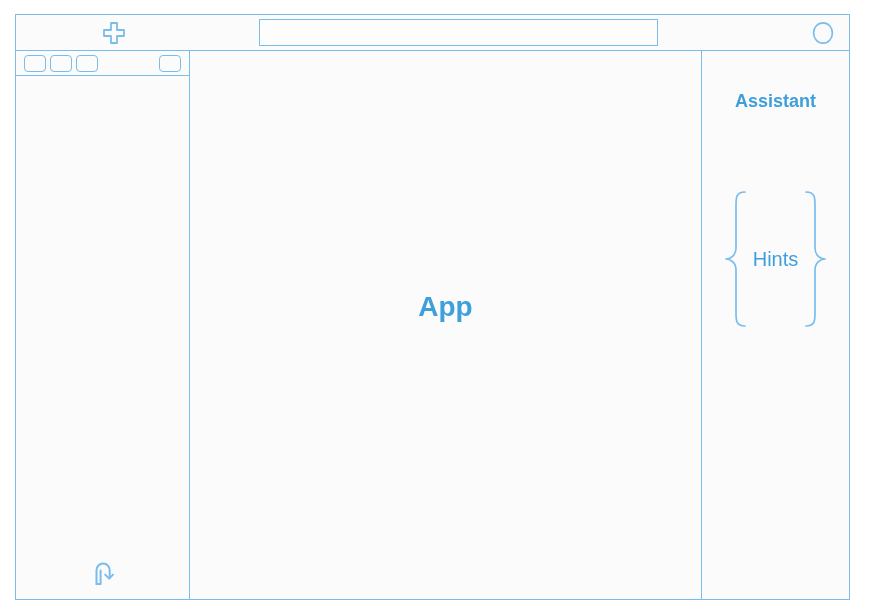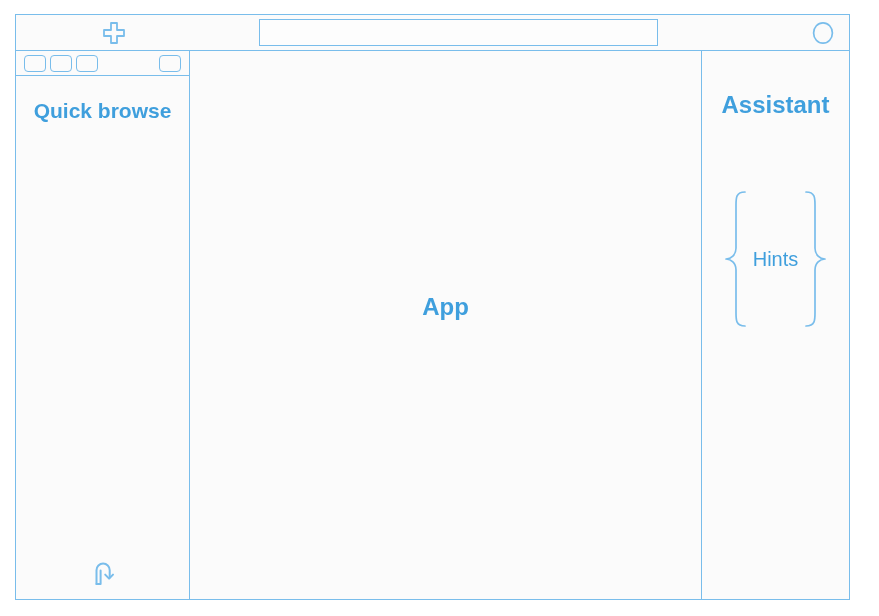--- a/index.html
+++ b/index.html
@@ -178,41 +178,41 @@
     position: relative;
     flex: 1 1 auto;
     box-sizing: border-box;
     border-right: 1.6px solid var(--line);
     background: var(--paper);
     display: flex;
     align-items: center;
     justify-content: center;
   }
   #app-title {
-    font-size: 24px;
+    font-size: 28px;
     font-weight: bold;
     color: var(--ink);
     margin-top: -36px;
   }
 
   
   #assistant-panel {
     position: relative;
     width: 147px;
     flex: 0 0 147px;
     box-sizing: border-box;
     background: var(--paper);
   }
   #assistant-title {
     position: absolute;
     left: 0;
     right: 0;
     top: 40px;
     text-align: center;
-    font-size: 24px;
+    font-size: 18px;
     font-weight: bold;
     color: var(--ink);
   }
   #hints-group {
     position: absolute;
     left: 0;
     right: 0;
     top: 138px;
     height: 140px;
     display: flex;
@@ -266,21 +266,20 @@
           <button class="tool-button"></button>
           <button class="tool-button"></button>
           <button class="tool-button"></button>
         </div>
         <div id="sidebar-toolbar-right">
           <button class="tool-button"></button>
         </div>
       </div>
 
       <div id="sidebar-content">
-        <div id="quick-browse-title">Quick browse</div>
 
         <div id="sidebar-footer">
           <div id="uturn-button">
             <span>
               <svg width="32" height="32" viewBox="0 0 32 32" aria-hidden="true">
                 <path d="M8.5 27 V13.2 a6.6 6.6 0 0 1 13.2 0 V20.5" fill="none" stroke="#79bdeb" stroke-width="2" stroke-linecap="round" stroke-linejoin="round"></path>
                 <path d="M17.2 17.6 L21.1 21.6 L25.0 17.6" fill="none" stroke="#79bdeb" stroke-width="2" stroke-linecap="round" stroke-linejoin="round"></path>
                 <path d="M8.5 27 H12.6 V13.4" fill="none" stroke="#79bdeb" stroke-width="2" stroke-linecap="round" stroke-linejoin="round"></path>
               </svg>
             </span>

